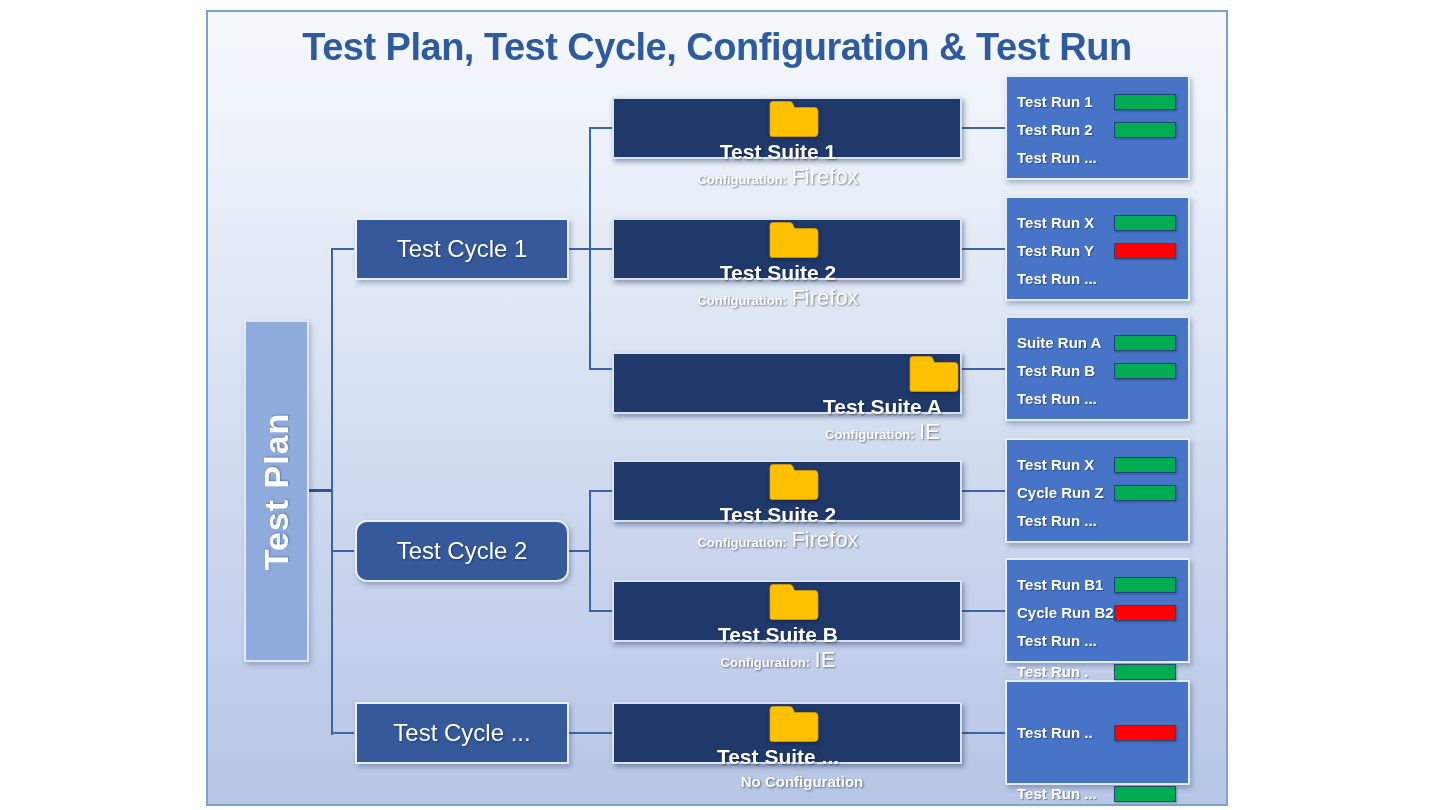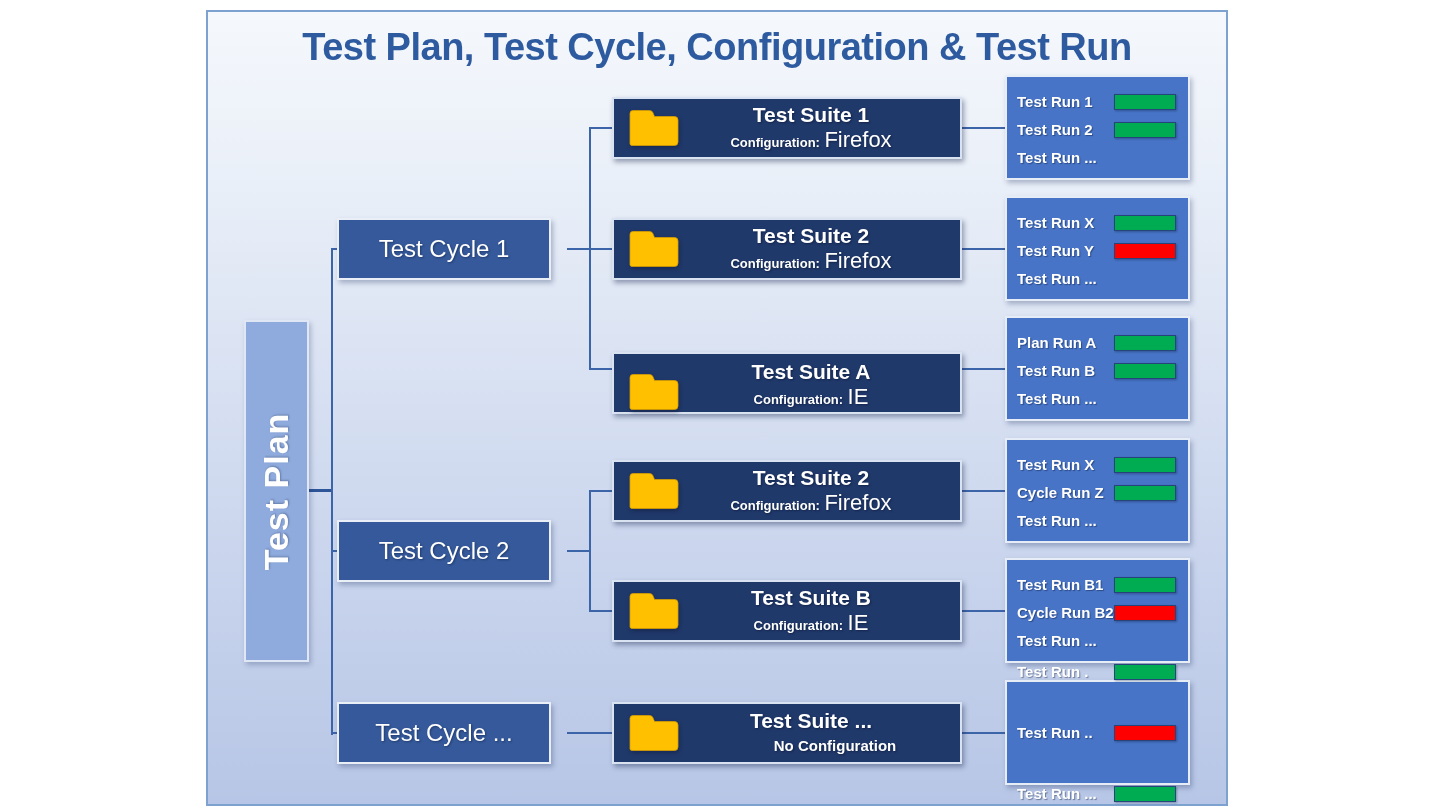--- a/index.html
+++ b/index.html
@@ -25,33 +25,33 @@
     box-shadow: 2px 3px 5px rgba(20,40,90,0.25);
     display: flex; align-items: center; justify-content: center;
   }
   .plan-box .vtext {
     transform: rotate(-90deg); white-space: nowrap;
     font-size: 34px; font-weight: bold; color: #ffffff; letter-spacing: 1px;
     text-shadow: 1px 1px 2px rgba(30,50,90,0.35);
   }
 
   .cycle-box {
-    position: absolute; left: 129px; width: 214px; height: 62px;
+    position: absolute; left: 147px; width: 214px; height: 62px;
     background: #35599a; border: 2px solid #e9eef7;
     box-shadow: 2px 3px 5px rgba(20,40,90,0.3);
     display: flex; align-items: center; justify-content: center;
     font-size: 24px; color: #ffffff; text-shadow: 1px 1px 2px rgba(10,25,60,0.45);
   }
-  #cycle-1 { top: 206px; } #cycle-2 { top: 508px; } #cycle-3 { top: 690px; }
+  #cycle-1 { top: 206px; } #cycle-2 { top: 508px; border-radius: 12px; } #cycle-3 { top: 690px; }
 
   .suite-box {
     position: absolute; left: 404px; width: 350px; height: 62px;
     background: #20396b; border: 2px solid #d9e2f1;
     box-shadow: 2px 3px 5px rgba(15,30,70,0.4);
-    display: flex; align-items: center;
+    display: flex; align-items: center; flex-direction: column;
   }
   #suite-1 { top: 85px; } #suite-2 { top: 206px; } #suite-3 { top: 340px; align-items: flex-end; }
   #suite-4 { top: 448px; } #suite-5 { top: 568px; } #suite-6 { top: 690px; }
 
   .folder { margin-left: 14px; flex: 0 0 auto; filter: drop-shadow(1px 2px 2px rgba(10,20,50,0.45)); }
   .suite-text { flex: 1 1 auto; text-align: center; color: #ffffff; padding-right: 18px; }
   .suite-title { font-size: 21px; font-weight: bold; line-height: 26px; text-shadow: 1px 1px 2px rgba(5,15,40,0.5); }
   .suite-config { line-height: 24px; text-shadow: 1px 1px 2px rgba(5,15,40,0.5); }
   .config-label { font-size: 13px; font-weight: bold; }
   .config-value { font-size: 22px; }
@@ -194,21 +194,21 @@
         <span class="run-label">Test Run Y</span>
         <span class="status-bar" style="background: rgb(254, 0, 0);"></span>
       </div>
     <div class="run-row">
         <span class="run-label">Test Run ...</span>
         <span class="status-bar" style="visibility: hidden;"></span>
       </div>
   </div>
   <div class="run-group" id="group-3">
     <div class="run-row">
-        <span class="run-label">Plan Run A</span>
+        <span class="run-label">Suite Run A</span>
         <span class="status-bar" style="background: rgb(0, 172, 82);"></span>
       </div>
     <div class="run-row">
         <span class="run-label">Test Run B</span>
         <span class="status-bar" style="background: rgb(0, 172, 82);"></span>
       </div>
     <div class="run-row">
         <span class="run-label">Test Run ...</span>
         <span class="status-bar" style="visibility: hidden;"></span>
       </div>

